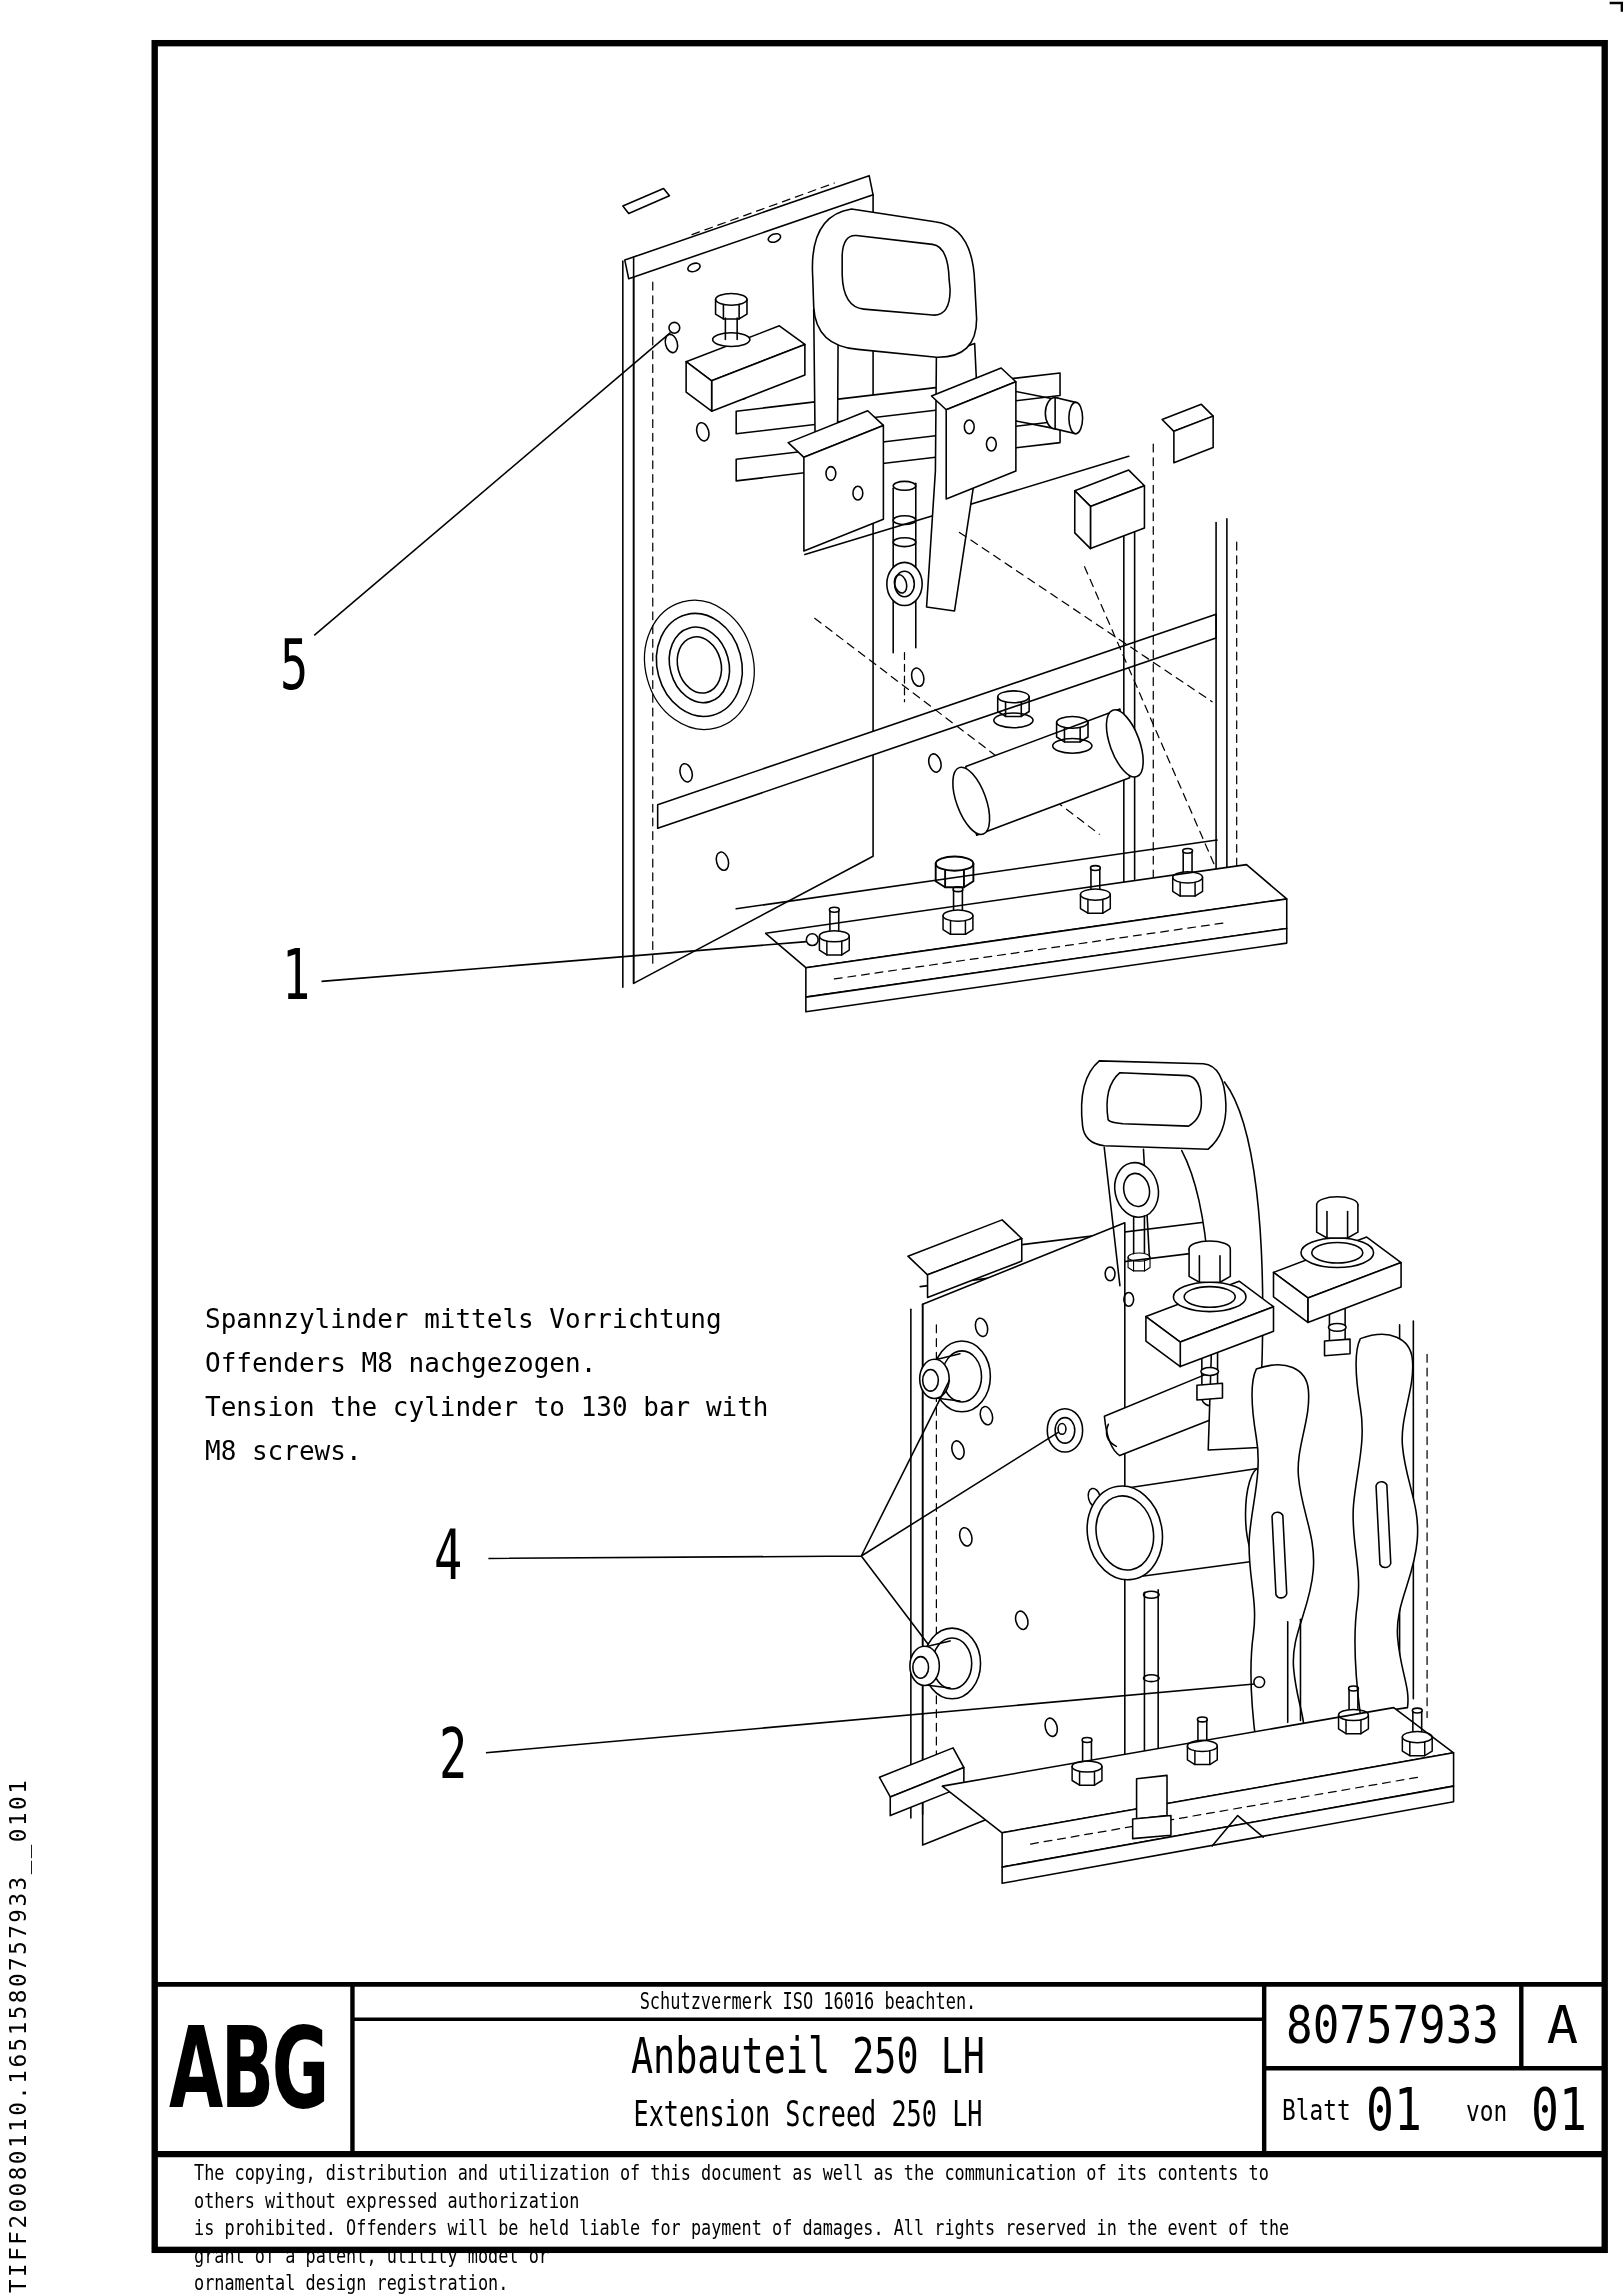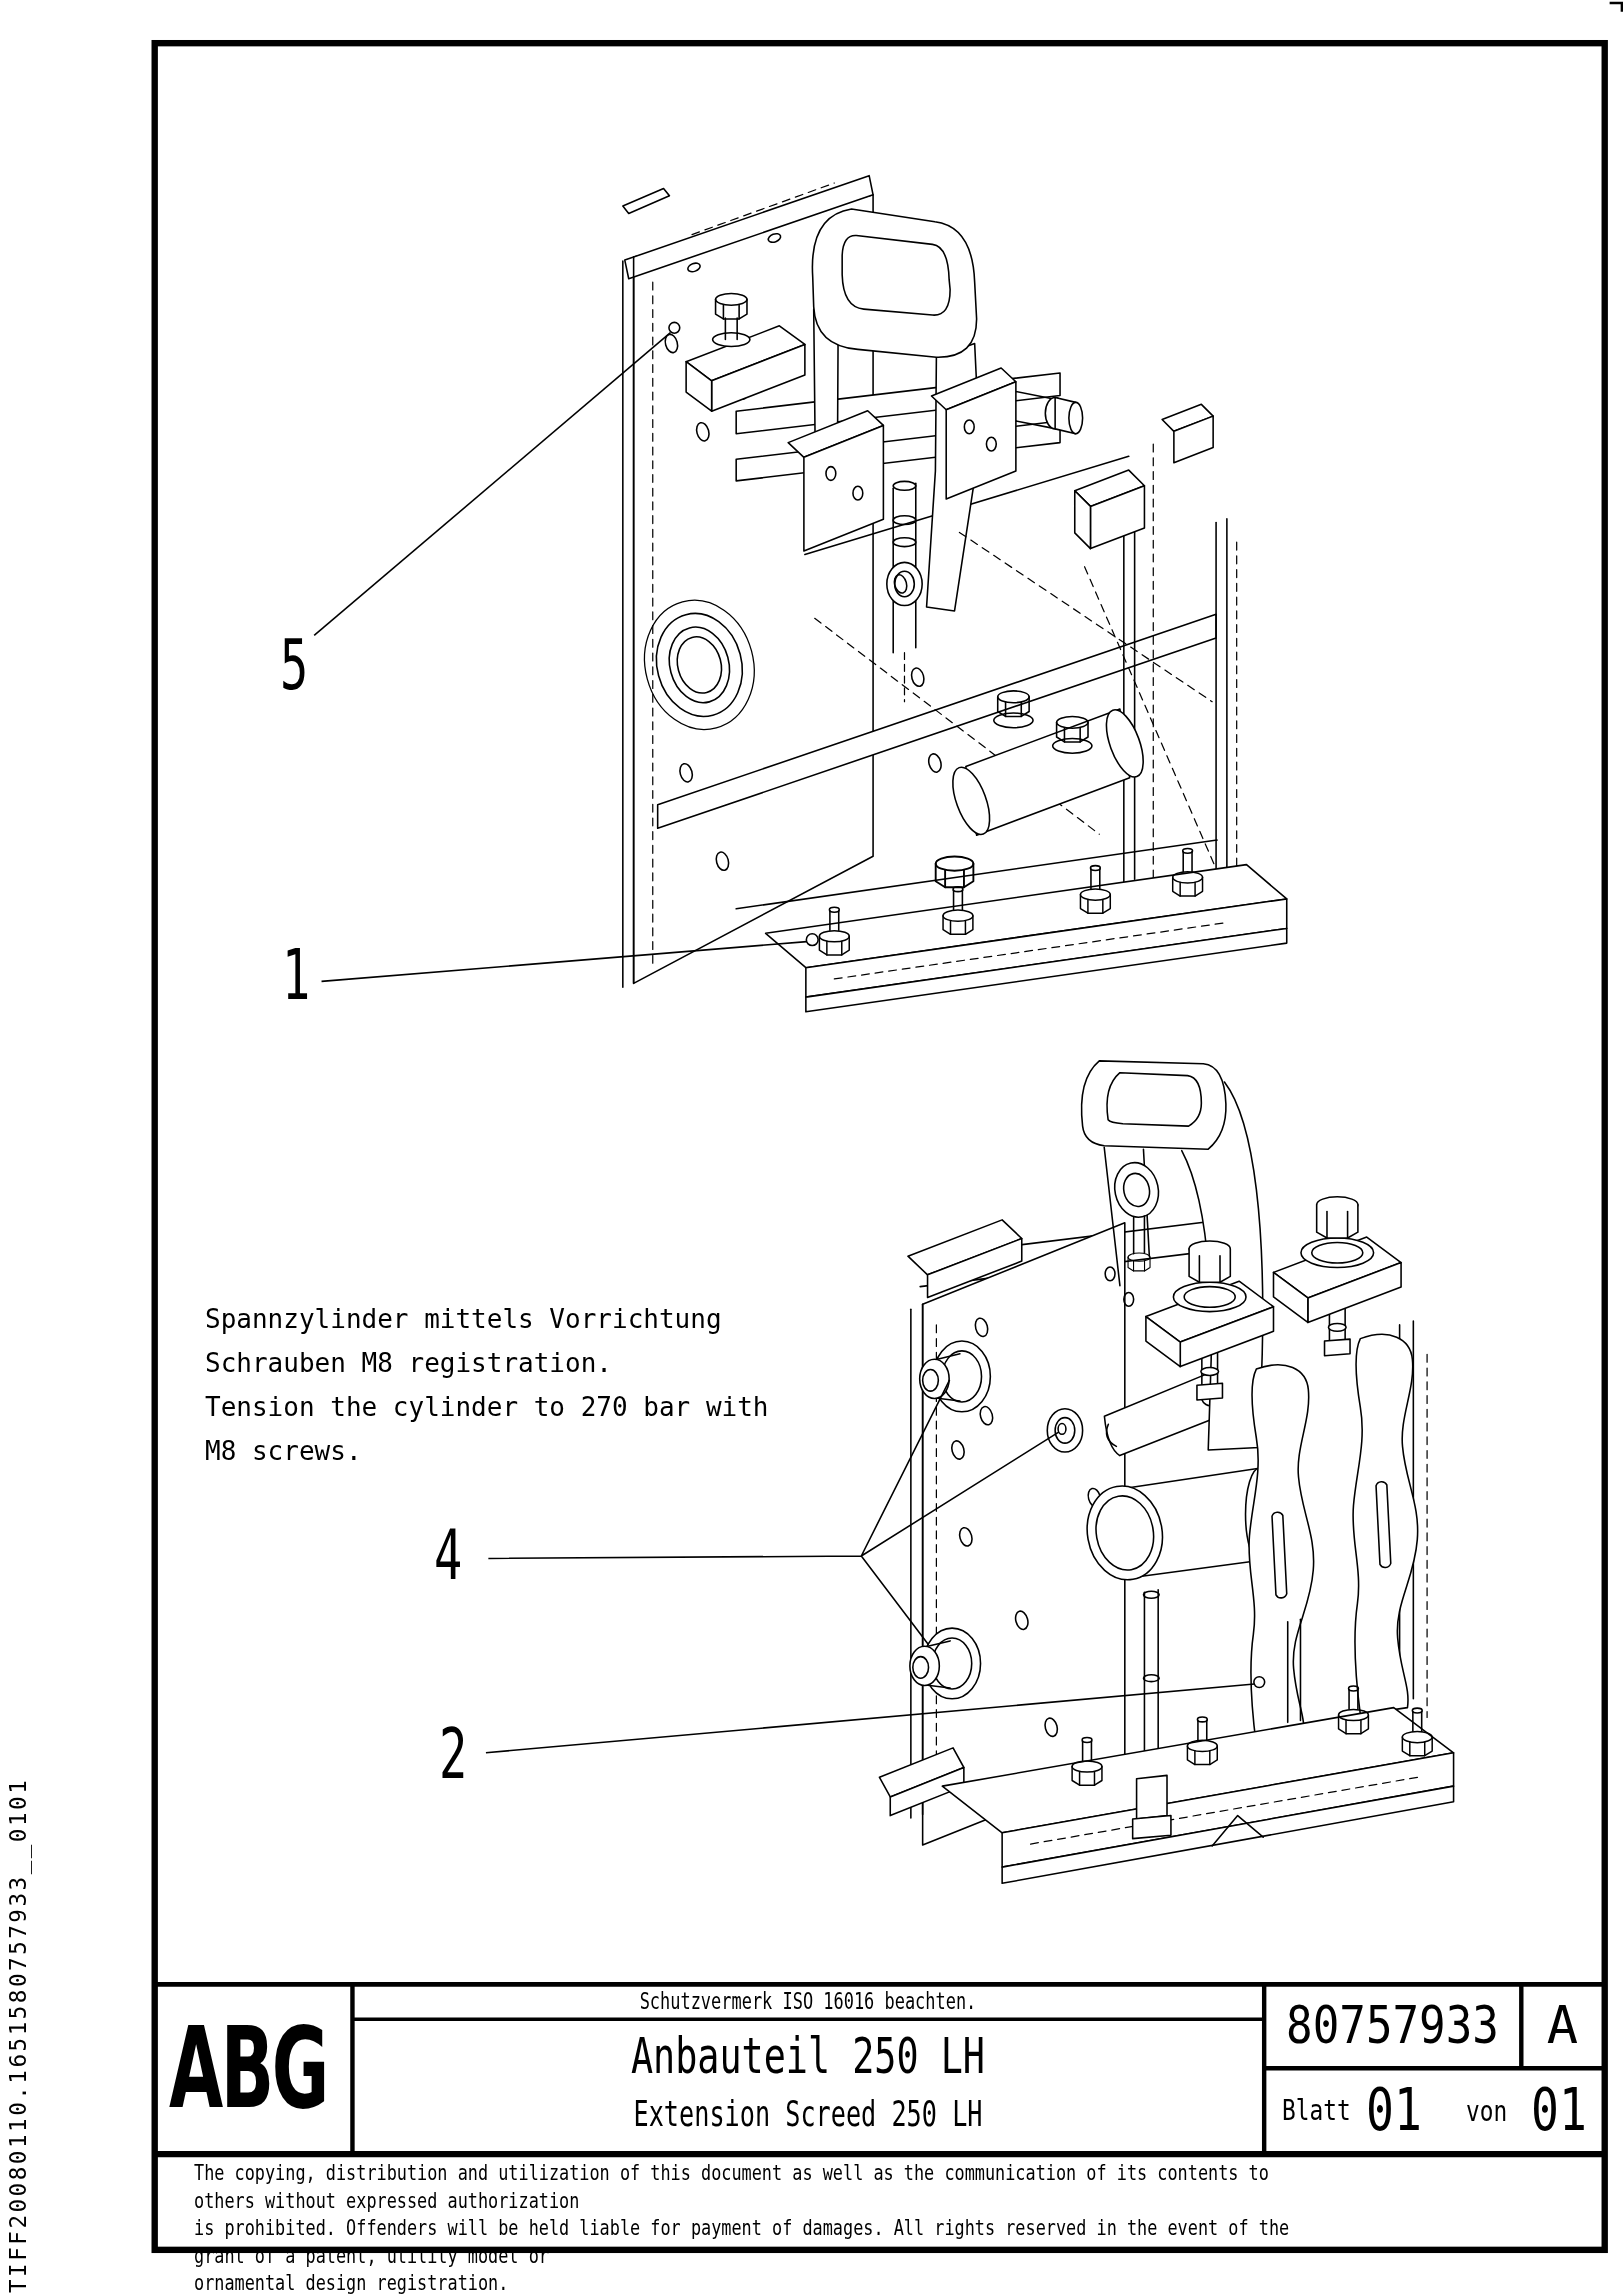--- a/index.html
+++ b/index.html
@@ -293,22 +293,22 @@
   </g>
 </svg>
 
 <div class="txt callout" style="left:280px;top:631px;">5</div>
 <div class="txt callout" style="left:282px;top:941px;">1</div>
 <div class="txt callout" style="left:434px;top:1521px;">4</div>
 <div class="txt callout" style="left:439px;top:1720px;">2</div>
 
 <div class="ann">
   <div>Spannzylinder mittels Vorrichtung</div>
-  <div>Schrauben M8 registration.</div>
-  <div>Tension the cylinder to 270 bar with</div>
+  <div>Offenders M8 nachgezogen.</div>
+  <div>Tension the cylinder to 130 bar with</div>
   <div>M8 screws.</div>
 </div>
 
 <div class="logo">ABG</div>
 
 <div class="txt cell-center" style="left:352px;top:1990px;width:912px;font-size:22.6px;transform:scaleX(0.75);">Schutzvermerk ISO 16016 beachten.</div>
 
 <div class="txt cell-center" style="left:352px;top:2032px;width:912px;font-size:49px;transform:scaleX(0.75);">Anbauteil 250 LH</div>
 
 <div class="txt cell-center" style="left:352px;top:2097px;width:912px;font-size:35px;transform:scaleX(0.72);">Extension Screed 250 LH</div>

